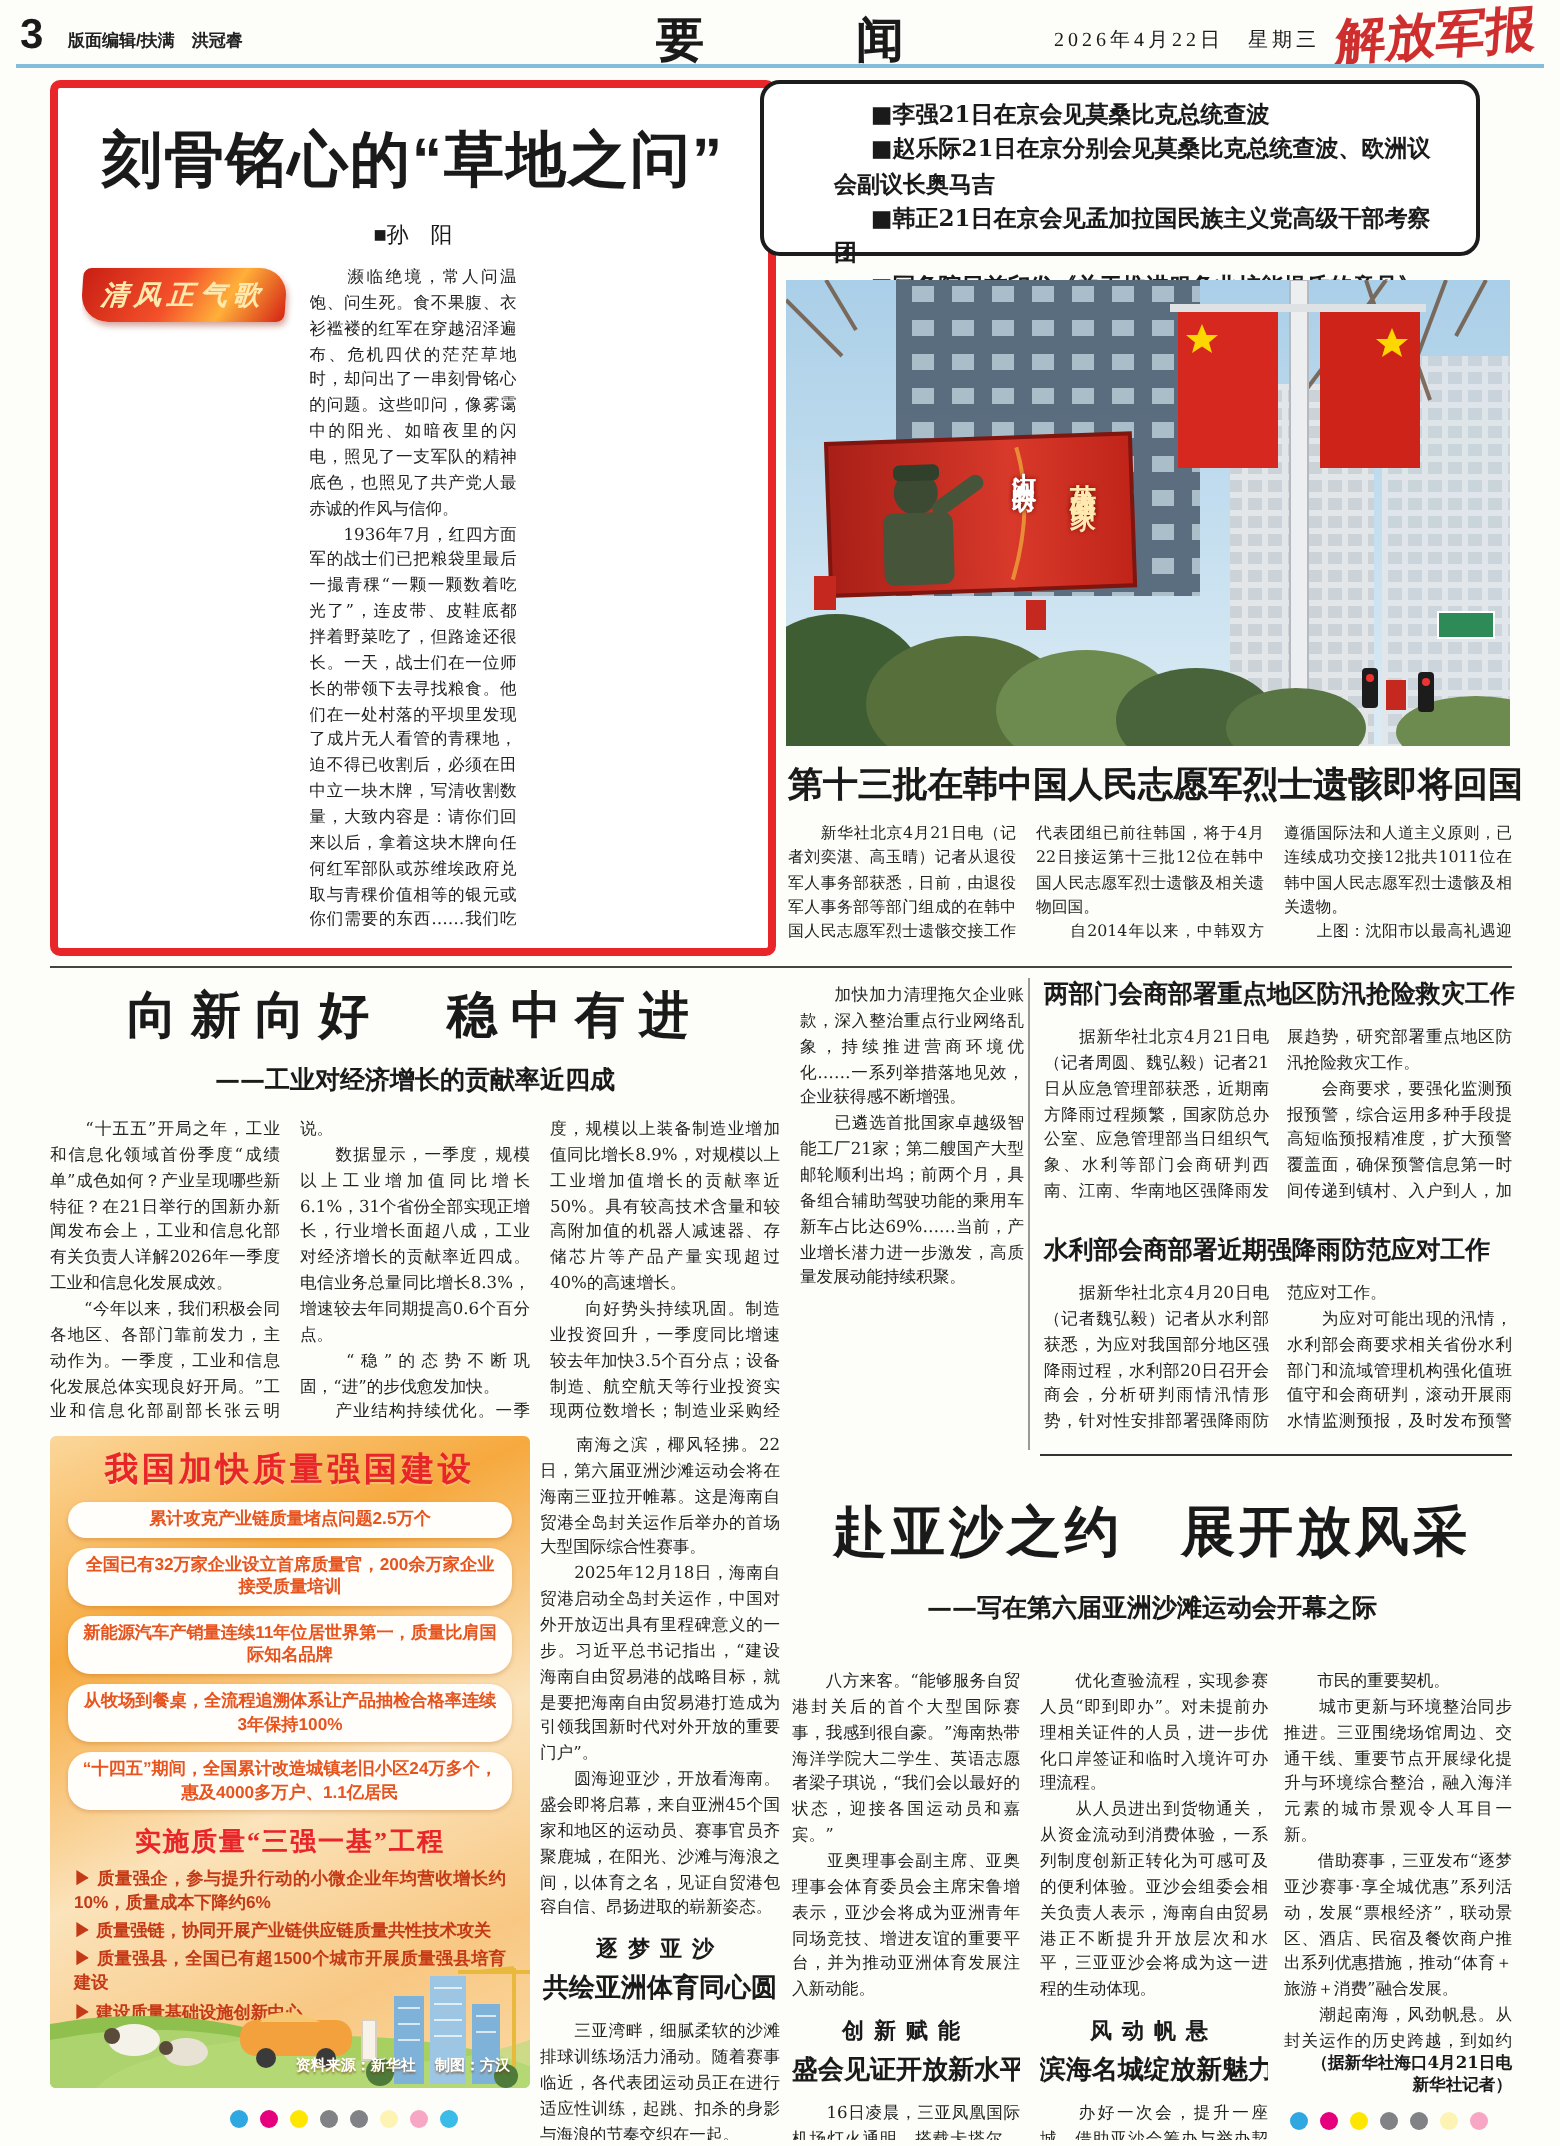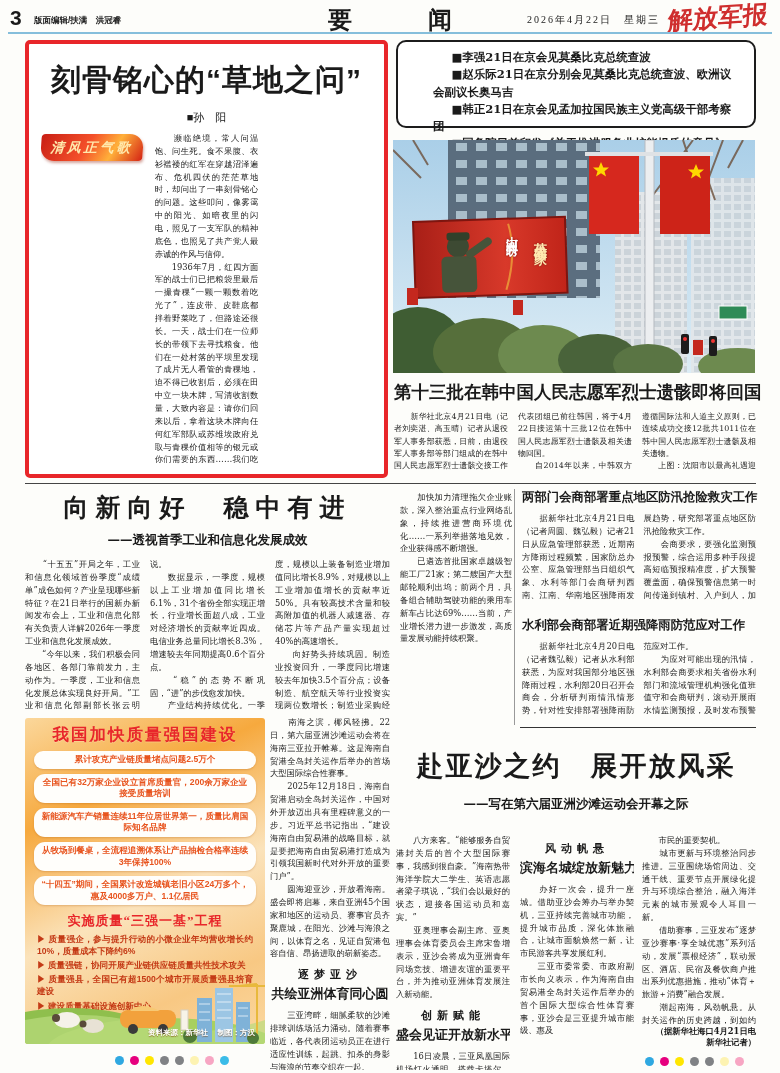--- a/index.html
+++ b/index.html
@@ -85,21 +85,21 @@
       <div class="bt">　　濒临绝境，常人问温饱、问生死。食不果腹、衣衫褴褛的红军在穿越沼泽遍布、危机四伏的茫茫草地时，却问出了一串刻骨铭心的问题。这些叩问，像雾霭中的阳光、如暗夜里的闪电，照见了一支军队的精神底色，也照见了共产党人最赤诚的作风与信仰。
 　　1936年7月，红四方面军的战士们已把粮袋里最后一撮青稞“一颗一颗数着吃光了”，连皮带、皮鞋底都拌着野菜吃了，但路途还很长。一天，战士们在一位师长的带领下去寻找粮食。他们在一处村落的平坝里发现了成片无人看管的青稞地，迫不得已收割后，必须在田中立一块木牌，写清收割数量，大致内容是：请你们回来以后，拿着这块木牌向任何红军部队或苏维埃政府兑取与青稞价值相等的银元或你们需要的东西……我们吃了你们的青稞，是借粮渡过眼前难关，绝不让乡亲吃亏的“红军外债”。
 　　草地行军，饥肠辘辘，战士们宁可忍饥挨饿，也不拿群众一针一线。一块块木牌立在风雨里，立起的是纪律，更是人民军队与老百姓的血肉联系。
 　　“党走，一步不掉队”。草泽茫茫，粮食多少已是拼搏，而方向更决定存亡。
 　　“红军过草地的时候，战士们一起来，不问今天有没有东西吃，却先问向南走还是向北走。”毛泽东同志曾多次提及此事，习主席在主持十九届中央政治局第六次集体学习时也以这个故事深刻阐明把准政治方向的极端重要性。
 　　这“向南”还是“向北”，绝非简单的行军路线之争，而是关乎红军前途命运、关乎中国革命走向的重大政治抉择。当时，党中央主张北上，建立川陕甘革命根据地，领导全国抗日救亡运动；而张国焘却主张南下，在政治方向上与党中央背道而驰，甚至企图分裂党和红军。
 　　一句“向南走还是向北走”，问出了普通战士对革命方向的朴素关切，也问出了人民军队听党指挥、步调一致向前进的铁律。</div>
     </div>
   </div>
 
-  <div class="abs newsbox" style="left:396px;top:40px;width:360px;height:88px;padding-left:35px;">
+  <div class="abs newsbox" style="left:380px;top:40px;width:360px;height:88px;padding-left:35px;">
     <div class="newsitem">■李强21日在京会见莫桑比克总统查波</div>
     <div class="newsitem">■赵乐际21日在京分别会见莫桑比克总统查波、欧洲议会副议长奥马吉</div>
     <div class="newsitem">■韩正21日在京会见孟加拉国民族主义党高级干部考察团</div>
     <div class="newsitem">■国务院日前印发《关于推进服务业扩能提质的意见》</div>
     <div class="newssrc">（均据新华社）</div>
   </div>
 
   <div class="abs" style="left:393px;top:140px;width:362px;height:233px;">
     <svg width="362" height="233" viewBox="0 0 362 233">
       <defs>
@@ -180,21 +180,21 @@
     <div class="bt c3" style="height:70px;margin-top:7px;font-size:7.9px;">　　新华社北京4月21日电（记者刘奕湛、高玉晴）记者从退役军人事务部获悉，日前，由退役军人事务部等部门组成的在韩中国人民志愿军烈士遗骸交接工作代表团组已前往韩国，将于4月22日接运第十三批12位在韩中国人民志愿军烈士遗骸及相关遗物回国。
 　　自2014年以来，中韩双方遵循国际法和人道主义原则，已连续成功交接12批共1011位在韩中国人民志愿军烈士遗骸及相关遗物。
 　　上图：沈阳市以最高礼遇迎接第十三批在韩中国人民志愿军烈士遗骸归来。图为4月21日拍摄的沈阳街头的标语。
 新华社记者　李　钢摄</div>
   </div>
 
   <div class="abs hrule" style="left:25px;top:483px;width:731px;"></div>
 
   <div class="abs" style="left:25px;top:491px;width:365px;">
     <div class="t-industry">向新向好　稳中有进</div>
-    <div class="t-sub">——透视首季工业和信息化发展成效</div>
+    <div class="t-sub">——工业对经济增长的贡献率近四成</div>
     <div class="bt c3" style="height:162px;margin-top:9px;">　　“十五五”开局之年，工业和信息化领域首份季度“成绩单”成色如何？产业呈现哪些新特征？在21日举行的国新办新闻发布会上，工业和信息化部有关负责人详解2026年一季度工业和信息化发展成效。
 　　“今年以来，我们积极会同各地区、各部门靠前发力，主动作为。一季度，工业和信息化发展总体实现良好开局。”工业和信息化部副部长张云明说。
 　　数据显示，一季度，规模以上工业增加值同比增长6.1%，31个省份全部实现正增长，行业增长面超八成，工业对经济增长的贡献率近四成。电信业务总量同比增长8.3%，增速较去年同期提高0.6个百分点。
 　　“稳”的态势不断巩固，“进”的步伐愈发加快。
 　　产业结构持续优化。一季度，规模以上装备制造业增加值同比增长8.9%，对规模以上工业增加值增长的贡献率近50%。具有较高技术含量和较高附加值的机器人减速器、存储芯片等产品产量实现超过40%的高速增长。
 　　向好势头持续巩固。制造业投资回升，一季度同比增速较去年加快3.5个百分点；设备制造、航空航天等行业投资实现两位数增长；制造业采购经理指数（PMI）回升，进入扩张区间。
 　　数字经济和实体经济深度融合是产业转型升级的重要驱动力。
 　　“今年以来，我们推进信息通信基础设施建设取得积极进展，着力夯实经济社会数字化转型底座。”工业和信息化部有关负责人说。</div>
   </div>
   <div class="abs bt" style="left:400px;top:491px;width:112px;height:226px;">　　加快加力清理拖欠企业账款，深入整治重点行业网络乱象，持续推进营商环境优化……一系列举措落地见效，企业获得感不断增强。
@@ -277,20 +277,22 @@
     <div class="bt">　　八方来客。“能够服务自贸港封关后的首个大型国际赛事，我感到很自豪。”海南热带海洋学院大二学生、英语志愿者梁子琪说，“我们会以最好的状态，迎接各国运动员和嘉宾。”
 　　亚奥理事会副主席、亚奥理事会体育委员会主席宋鲁增表示，亚沙会将成为亚洲青年同场竞技、增进友谊的重要平台，并为推动亚洲体育发展注入新动能。</div>
     <div class="kicker">创新赋能</div>
     <div class="subhead">盛会见证开放新水平</div>
     <div class="bt">　　16日凌晨，三亚凤凰国际机场灯火通明。搭载卡塔尔、巴林、阿曼等国家代表团的航班陆续抵琼，入境大厅内秩序井然。
 　　在“亚沙会专用通道”前，指引标识清晰醒目。持有亚沙会身份注册卡的运动员和随队人员，在工作人员引导下快速通关。
 　　作为亚沙会主要人员出入境口岸，三亚凤凰国际机场不断优化通关服务。凤凰出入境边防检查站通过开设专用通道、</div>
   </div>
 
   <div class="abs" style="left:520px;top:834px;width:114px;height:236px;overflow:hidden;">
+    <div class="bt">　　优化查验流程，实现参赛人员“即到即办”。对未提前办理相关证件的人员，进一步优化口岸签证和临时入境许可办理流程。
+　　从人员进出到货物通关，从资金流动到消费体验，一系列制度创新正转化为可感可及的便利体验。亚沙会组委会相关负责人表示，海南自由贸易港正不断提升开放层次和水平，三亚亚沙会将成为这一进程的生动体现。</div>
     <div class="kicker">风动帆悬</div>
     <div class="subhead">滨海名城绽放新魅力</div>
     <div class="bt">　　办好一次会，提升一座城。借助亚沙会筹办与举办契机，三亚持续完善城市功能，提升城市品质，深化体旅融合，让城市面貌焕然一新，让市民游客共享发展红利。
 　　三亚市委常委、市政府副市长向义表示，作为海南自由贸易港全岛封关运作后举办的首个国际大型综合性体育赛事，亚沙会是三亚提升城市能级、惠及</div>
   </div>
 
   <div class="abs" style="left:642px;top:834px;width:114px;height:236px;">
     <div class="bt" style="height:192px;">　　市民的重要契机。
 　　城市更新与环境整治同步推进。三亚围绕场馆周边、交通干线、重要节点开展绿化提升与环境综合整治，融入海洋元素的城市景观令人耳目一新。
 　　借助赛事，三亚发布“逐梦亚沙赛事·享全城优惠”系列活动，发展“票根经济”，联动景区、酒店、民宿及餐饮商户推出系列优惠措施，推动“体育＋旅游＋消费”融合发展。

